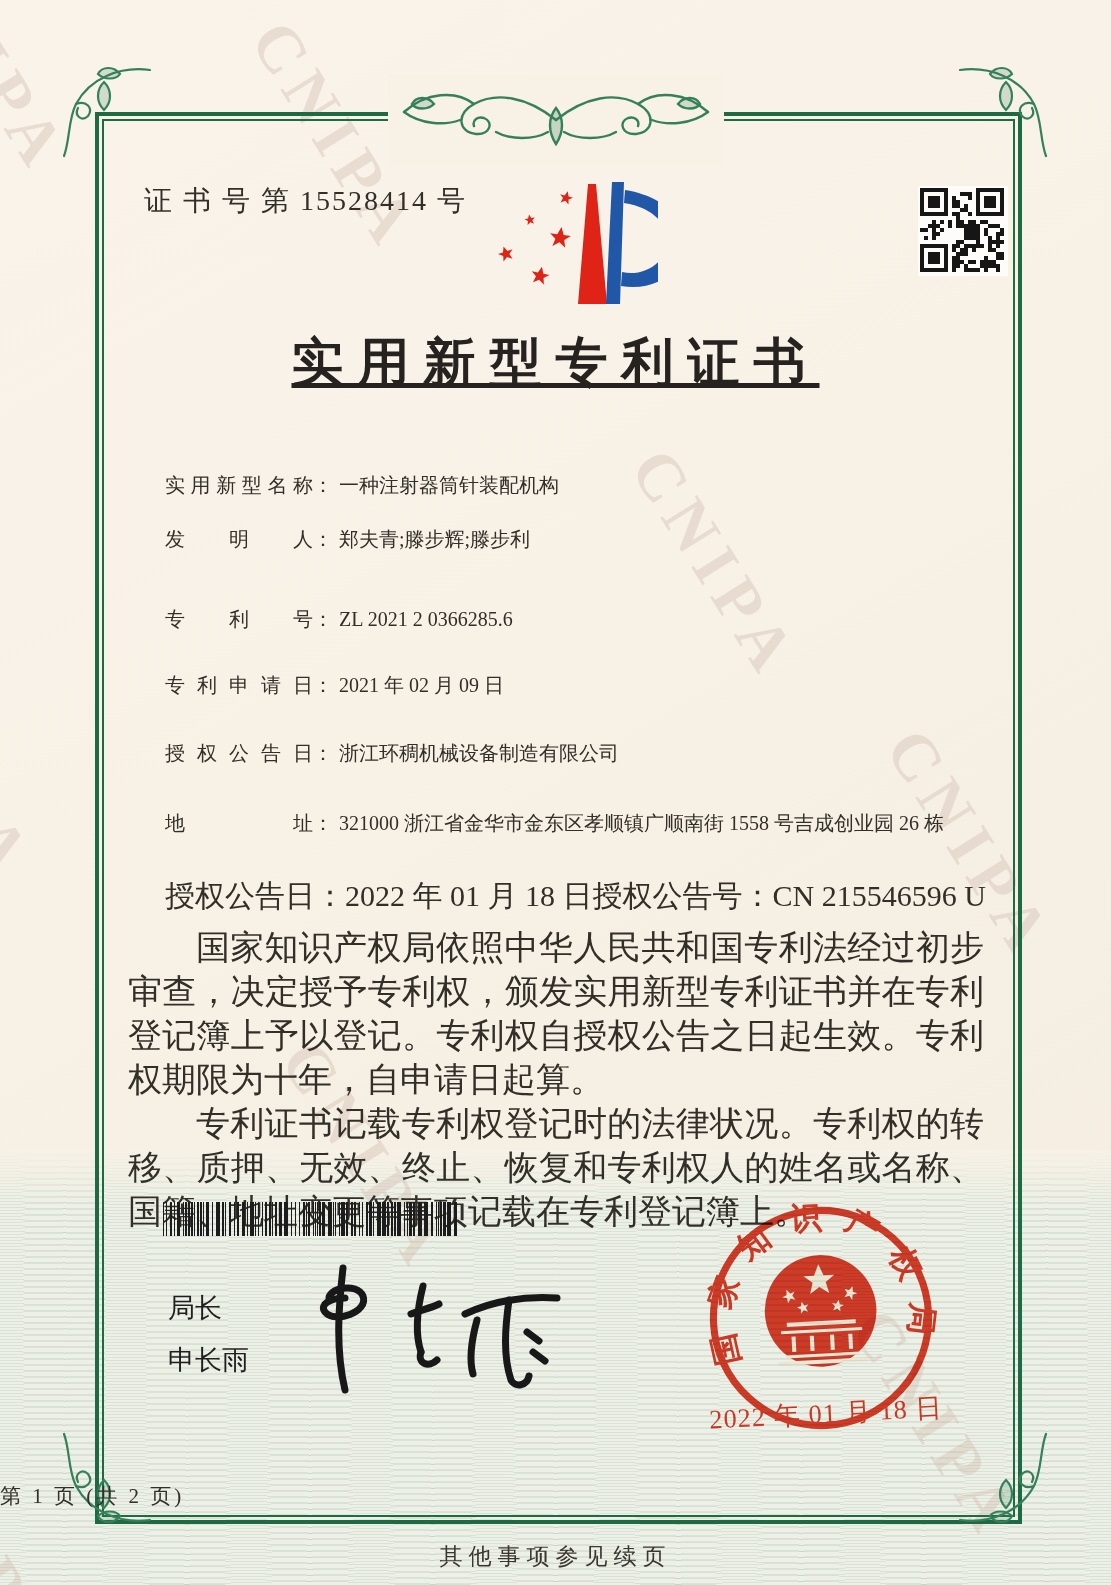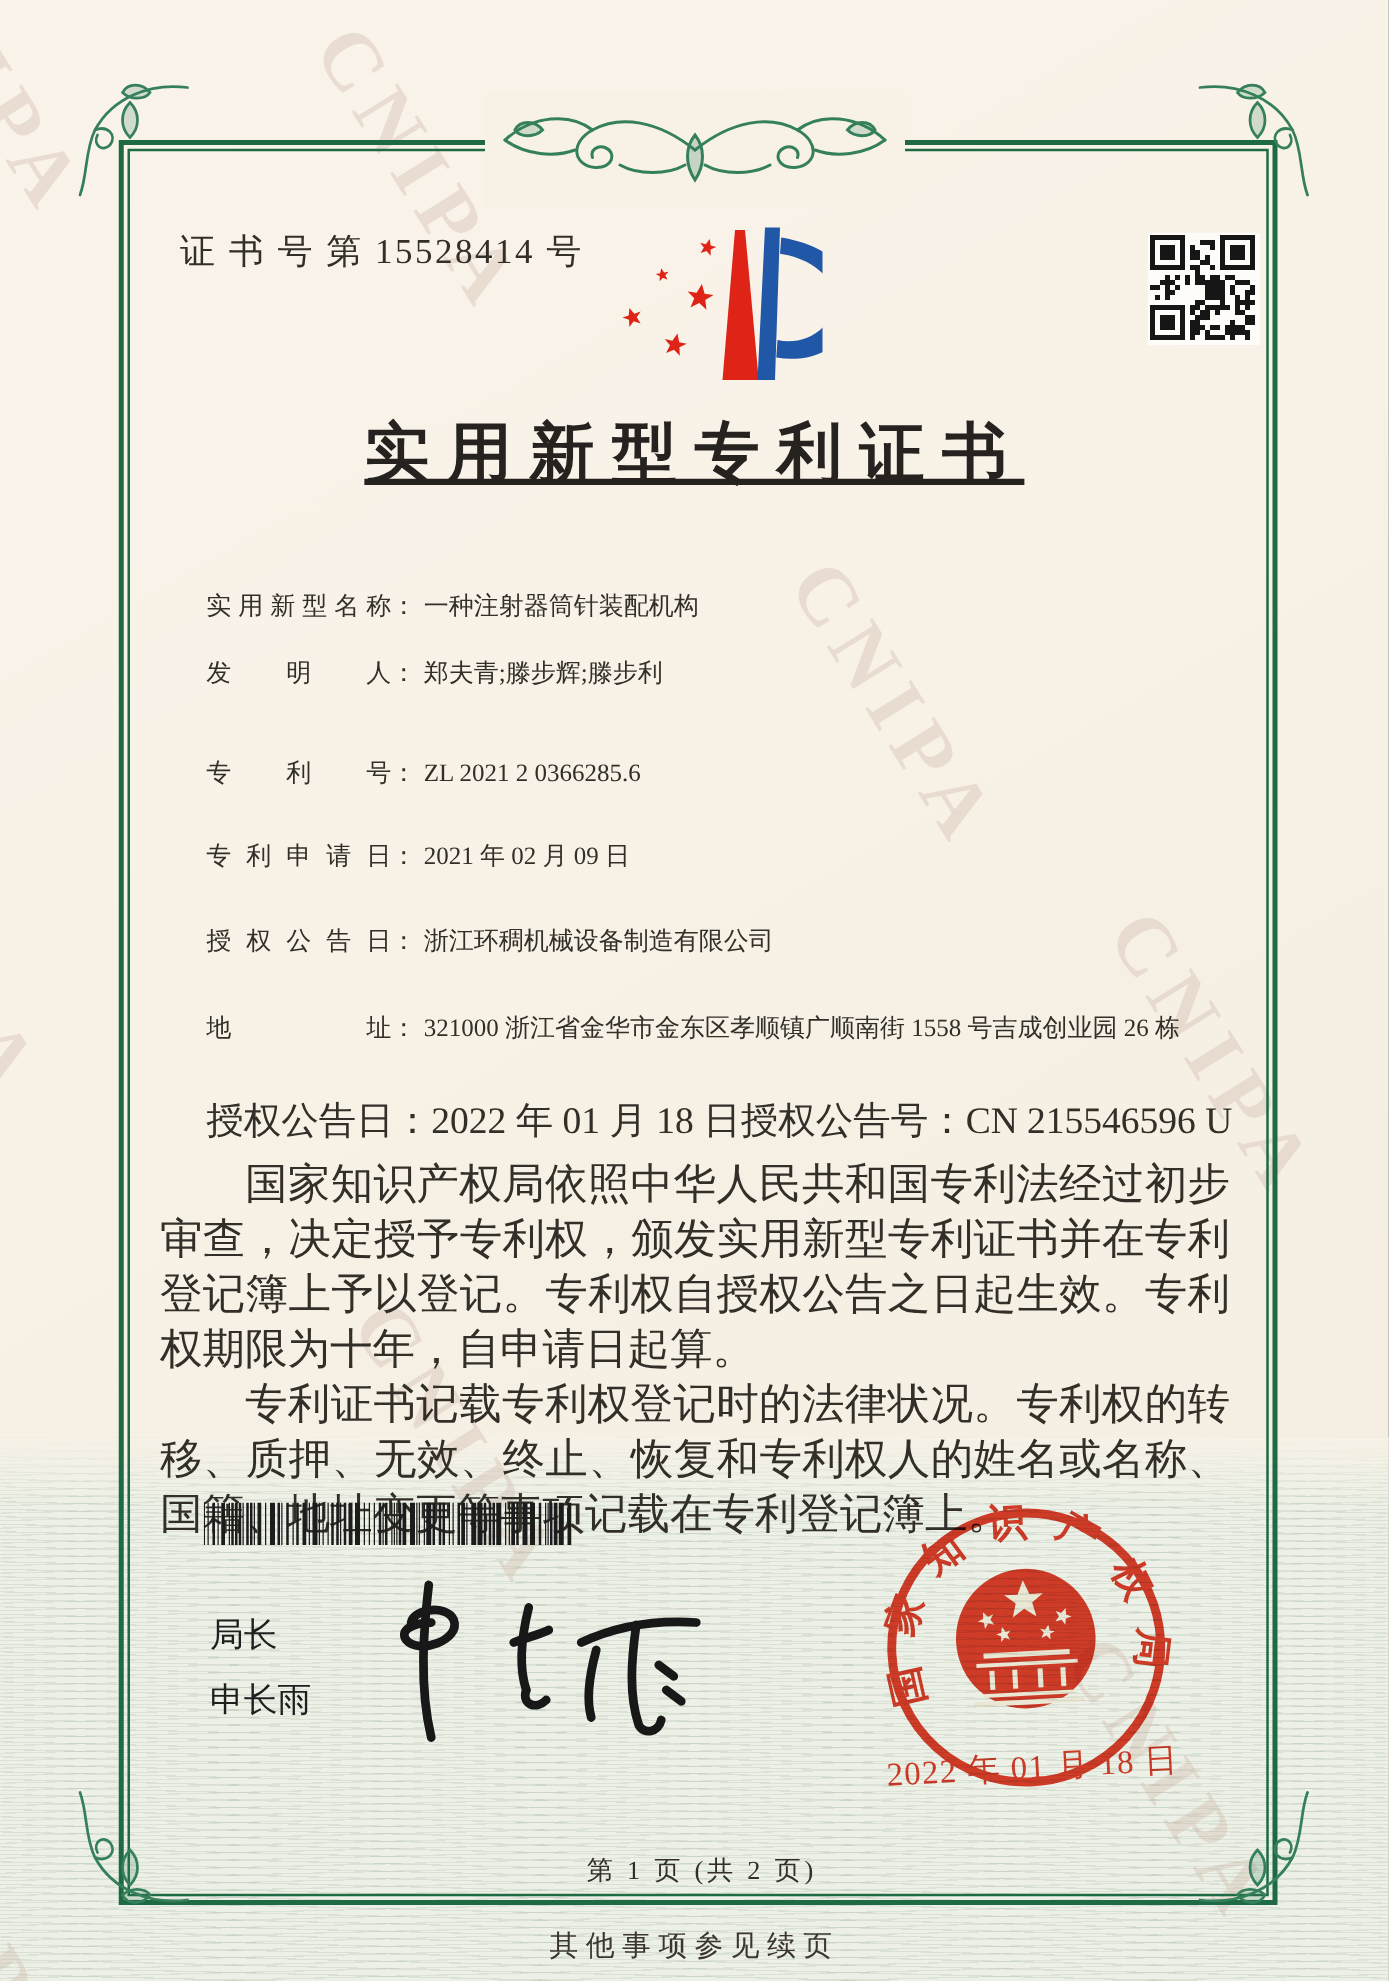--- a/index.html
+++ b/index.html
@@ -55,21 +55,21 @@
   .grant-row{position:absolute; z-index:4; left:165px; top:876px; width:740px; display:flex; justify-content:space-between; font-size:30px;}
   .grant-row .pair{white-space:nowrap;}
   
   .paras{position:absolute; z-index:4; left:128px; top:926px; width:856px; font-size:34px; line-height:44px;}
   .paras p{margin:0; text-indent:2em; text-align:justify;}
   
   .barcode{position:absolute; z-index:4; left:163px; top:1202px; width:300px; height:34px;}
   .signatory{position:absolute; z-index:4; left:168px; top:1282px; font-family:"Liberation Sans","DejaVu Sans",sans-serif; font-size:27px; line-height:52px; color:#1f1f1f;}
   .signature{position:absolute; z-index:4; left:265px; top:1248px;}
   .seal{position:absolute; z-index:5; left:686px; top:1183px; transform:rotate(-3deg); mix-blend-mode:multiply; opacity:.93;}
-  .page-info{position:absolute; z-index:4; left:0; right:0; top:1482px; text-align:center; font-size:21px; letter-spacing:3px;padding-left:12px;}
+  .page-info{position:absolute; z-index:4; left:0; right:0; top:1482px; text-align:left; font-size:21px; letter-spacing:3px;}
   .continuation{position:absolute; z-index:4; left:0; right:0; top:1541px; text-align:center; font-size:23px; letter-spacing:6px; color:#3a362f;}
 </style>
 </head>
 <body>
 
 <div class="page">
 
   <div class="wave-zone"></div>
 
   <div class="wm" style="left:300px; top:8px;">CNIPA</div>

